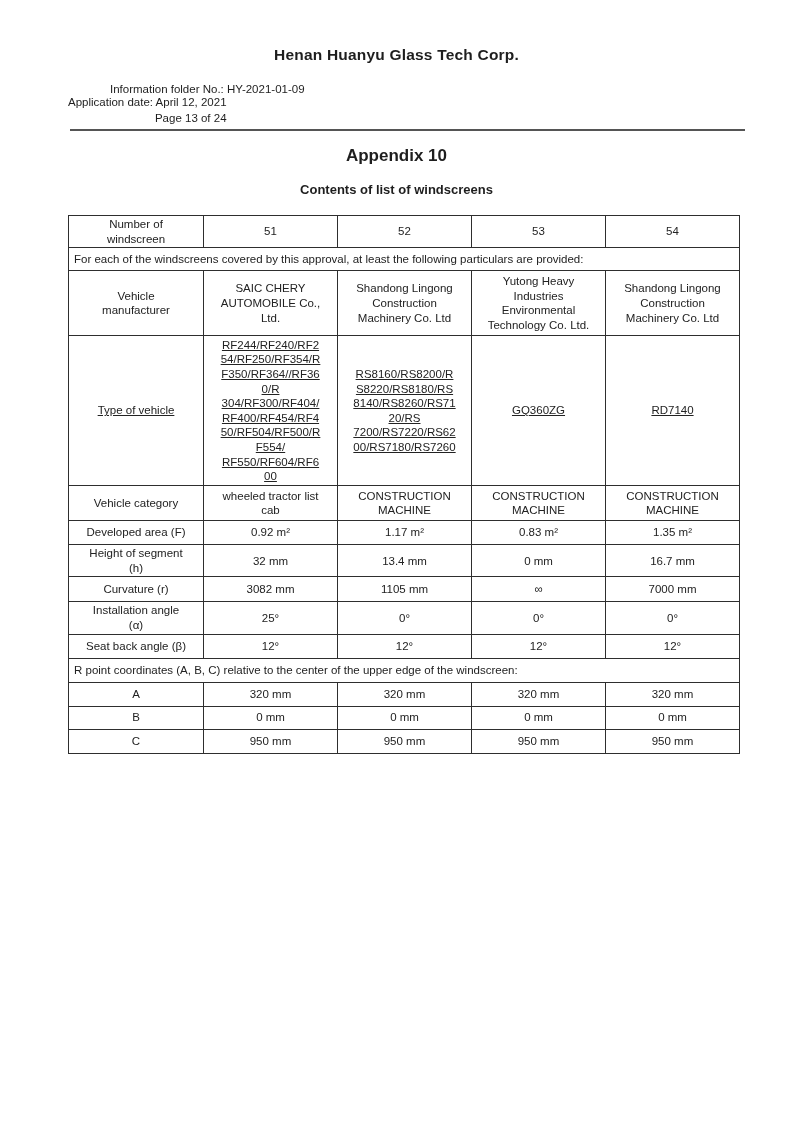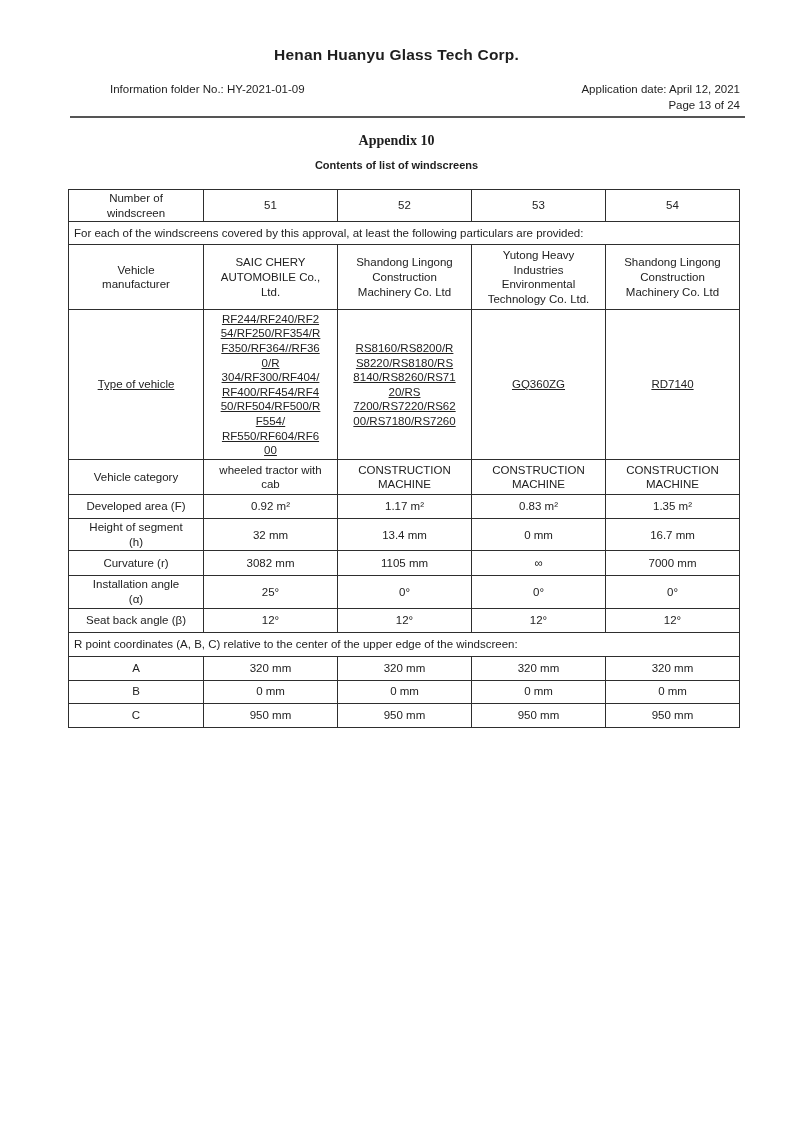--- a/index.html
+++ b/index.html
@@ -20,41 +20,41 @@
     font-weight: bold;
     letter-spacing: 0.2px;
   }
 
   .header-info {
     margin: 18px 53px 0 68px; 
     display: flex;
     justify-content: space-between;
     align-items: flex-start;
     font-size: 11.5px;
+    flex-direction: column;
   }
   .header-info .left { margin-left: 42px; padding-top: 1px; }
   .header-info .right { text-align: right; line-height: 1.35; }
 
   .header-rule {
     margin: 3px 48px 0 70px;
     border: none;
     border-top: 2.5px solid #555555;
   }
 
   .appendix {
     margin-top: 15px;
     text-align: center;
-    font-size: 14px;
+    font-size: 17px;
     font-weight: bold;
-    font-family: Liberation Serif, serif;
   }
   .subtitle {
-    margin-top: 10px;
-    text-align: center;
-    font-size: 11px;
+    margin-top: 16px;
+    text-align: center;
+    font-size: 13px;
     font-weight: bold;
   }
 
   table.spec {
     margin: 18px 0 0 68px;
     width: 672px;
     border-collapse: collapse;
     table-layout: fixed;
     font-size: 11.5px;
   }
@@ -155,21 +155,21 @@
 S8220/RS8180/RS
 8140/RS8260/RS71
 20/RS
 7200/RS7220/RS62
 00/RS7180/RS7260</td>
         <td>GQ360ZG</td>
         <td>RD7140</td>
       </tr>
       <tr class="r-h35">
         <td>Vehicle category</td>
-        <td>wheeled tractor with
+        <td>wheeled tractor list
 cab</td>
         <td>CONSTRUCTION
 MACHINE</td>
         <td>CONSTRUCTION
 MACHINE</td>
         <td>CONSTRUCTION
 MACHINE</td>
       </tr>
       <tr class="r-h24">
         <td>Developed area (F)</td>

